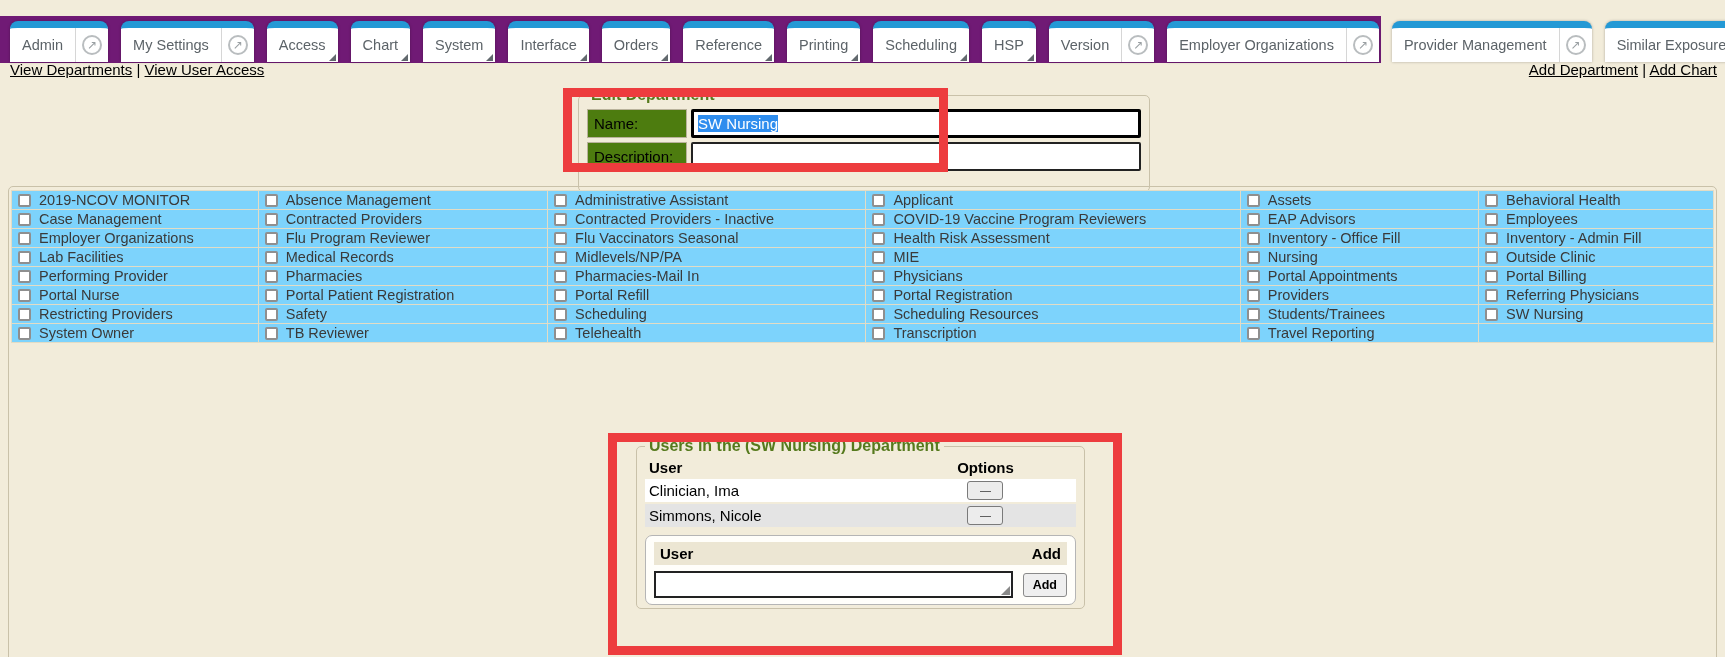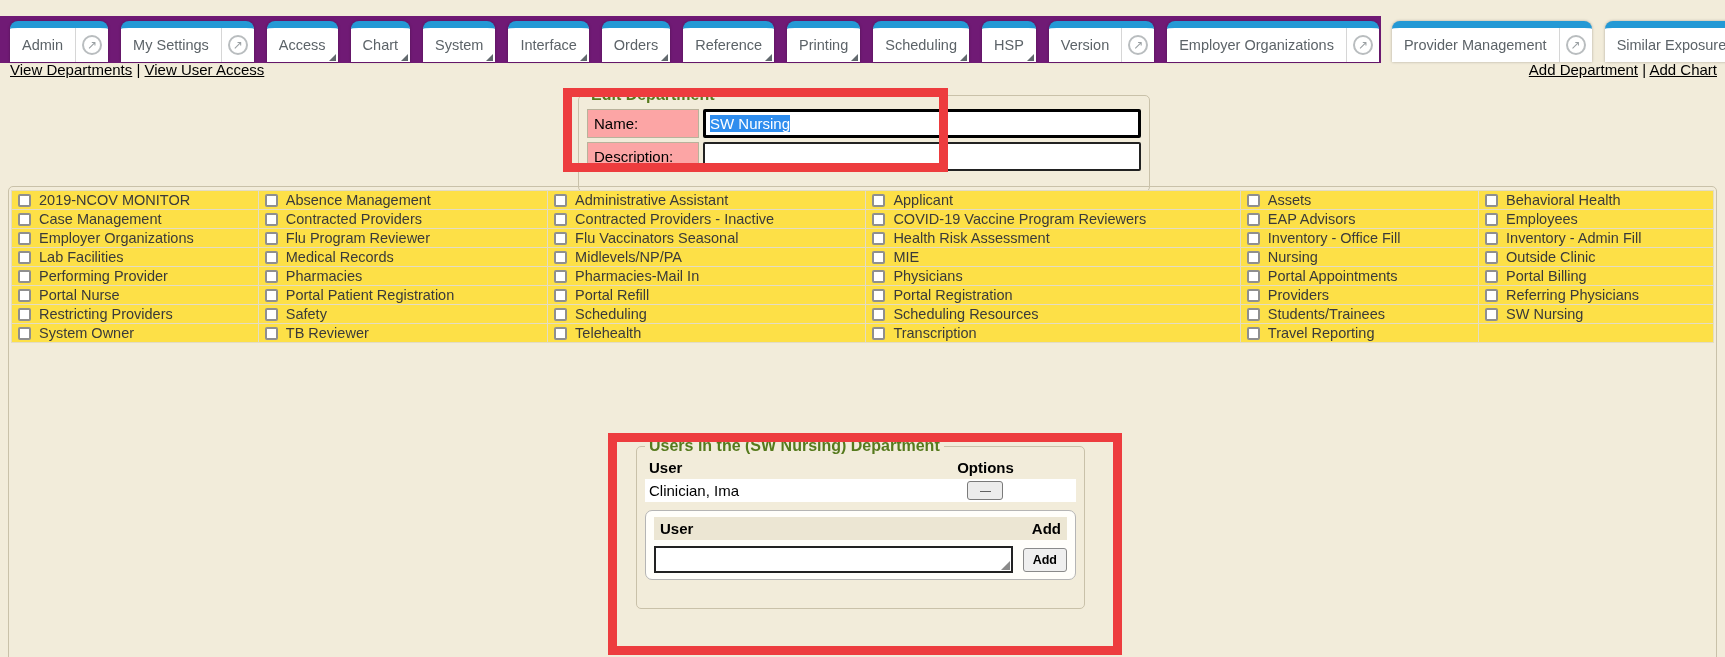--- a/index.html
+++ b/index.html
@@ -26,33 +26,33 @@
   .lnk { text-decoration:underline; color:#000; cursor:pointer; }
 
   
   fieldset { border:1px solid #c9c1a9; border-radius:5px; margin:0; padding:1px 8px 8px; background:transparent; }
   legend { color:#567a1d; font-weight:bold; padding:0 4px; }
 
   
   #edit-fs { position:absolute; left:578px; top:86px; width:572px; height:106px; }
   #edit-fs legend { font-size:16px; }
   .frow { display:flex; margin-top:4px; align-items:stretch; }
-  .flabel { width:112px; background:#fca5a5; border:1px solid #b9b29b; font-size:15px; padding:5px 6px; color:#000; flex:none; }
+  .flabel { width:100px; background:#4d7c0f; border:1px solid #b9b29b; font-size:15px; padding:5px 6px; color:#000; flex:none; }
   .ftext { flex:1; margin-left:4px; background:#fff; border:3px solid #000; border-radius:2px;
            font-size:15px; padding:3px 4px; overflow:hidden; }
   .ftext.thin { border:2px solid #222; }
   .sel { background:#2e8dee; color:#fff; }
 
   
   #view-fs { position:absolute; left:8px; top:186px; width:1709px; height:478px; padding:1px 2px 2px; }
   #view-fs legend { font-size:19px; display:flex; align-items:center; gap:12px; }
   .checkall { font-size:12px; font-family:"Liberation Sans",sans-serif; padding:3px 10px; background:#fbfaf5;
               border:1px solid #767676; border-radius:4px; color:#000; cursor:pointer; }
   .dept-table { width:100%; border-collapse:collapse; margin-top:2px; table-layout:fixed; }
-  .dept-table td { border:1px solid #e3dcc5; background:#fde047; height:19px; font-size:14.5px;
+  .dept-table td { border:1px solid #e3dcc5; background:#7dd3fc; height:19px; font-size:14.5px;
                    color:#3a3a3a; padding:0 4px 0 6px; overflow:hidden; white-space:nowrap; }
   .cb { display:inline-block; width:13px; height:13px; border:2px solid #8f8f8f; border-radius:2px;
         background:#fff; margin-right:8px; vertical-align:-2px; cursor:pointer; }
 
   
   #users-fs { position:absolute; left:636px; top:437px; width:449px; height:172px; padding:1px 8px 6px; }
   #users-fs legend { font-size:16px; }
   .utable { width:100%; border-collapse:collapse; }
   .utable th { font-size:15px; text-align:left; padding:3px 4px; color:#000; }
   .utable th.opt { text-align:center; }
@@ -267,20 +267,26 @@
           <th class="opt">Options</th>
         </tr>
       </thead>
       <tbody id="users-body">
           <tr class="u-row-0">
             <td>Clinician, Ima</td>
             <td>
               <button class="minus-btn">—</button>
             </td>
           </tr>
+          <tr class="u-row-1">
+            <td>Simmons, Nicole</td>
+            <td>
+              <button class="minus-btn">—</button>
+            </td>
+          </tr>
         </tbody>
     </table>
     <div class="add-box">
       <div class="add-head">
         <span>User</span>
         <span>Add</span>
       </div>
       <div class="add-row">
         <div class="add-input"></div>
         <button class="add-btn">Add</button>

